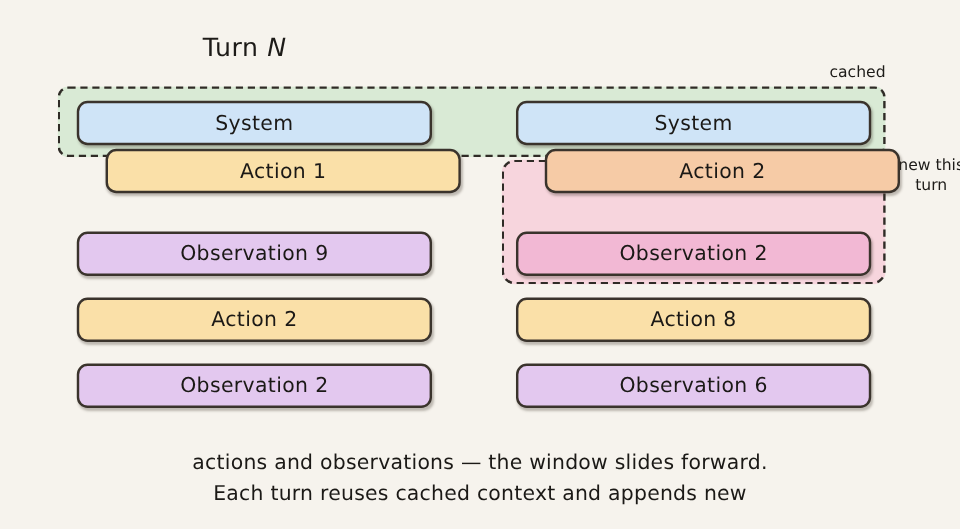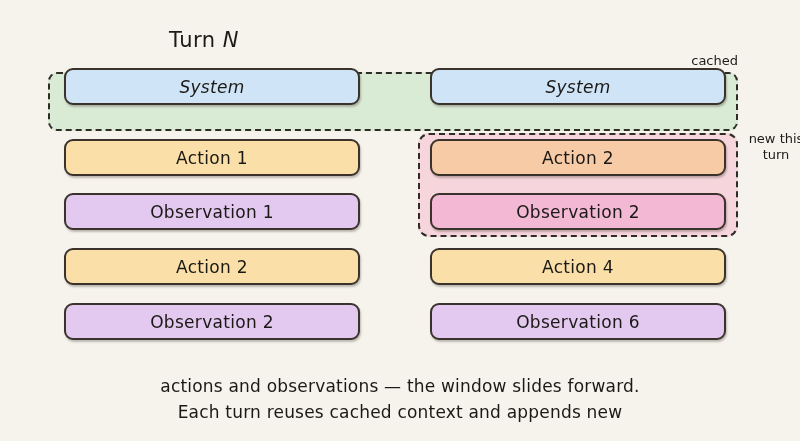--- a/index.html
+++ b/index.html
@@ -99,22 +99,22 @@
   }
   .col-l { left: 64px;  width: 296px; }
   .col-r { left: 430px; width: 296px; }
 
   .fill-system      { background: #cfe4f7; }
   .fill-action      { background: #fae0a8; }
   .fill-observation { background: #e3c8ef; }
   .fill-action-new      { background: #f6cba6; }
   .fill-observation-new { background: #f2b8d4; }
 
-  .r-system { top: 68px; font-style: italic;  }
-  .r-1      { top: 139px; }
+  .r-system { top: 84px;  }
+  .r-1      { top: 124px; margin-left: 24px; }
   .r-2      { top: 193px; }
   .r-3      { top: 248px; }
   .r-4      { top: 303px; }
 
   
   #caption {
     position: absolute;
     left: 60px;
     top: 373px;
     width: 680px;
@@ -139,28 +139,28 @@
     <span class="l1">new this</span>
     <span class="l2">turn</span>
   </div>
 
   <div id="title-left" class="col-title">
     <span>Turn </span><span class="ital">N</span><span></span>
   </div>
 
   <div class="block col-l r-system fill-system">System</div>
   <div class="block col-l r-1 fill-action">Action 1</div>
-  <div class="block col-l r-2 fill-observation">Observation 1</div>
+  <div class="block col-l r-2 fill-observation">Observation 9</div>
   <div class="block col-l r-3 fill-action">Action 2</div>
   <div class="block col-l r-4 fill-observation">Observation 2</div>
 
   <div class="block col-r r-system fill-system">System</div>
   <div class="block col-r r-1 fill-action-new">Action 2</div>
   <div class="block col-r r-2 fill-observation-new">Observation 2</div>
-  <div class="block col-r r-3 fill-action">Action 4</div>
+  <div class="block col-r r-3 fill-action">Action 8</div>
   <div class="block col-r r-4 fill-observation">Observation 6</div>
 
   <div id="caption">
     <span class="cl">actions and observations — the window slides forward.</span>
     <span class="cl">Each turn reuses cached context and appends new</span>
   </div>
 
 </div>
 
 </body></html>

